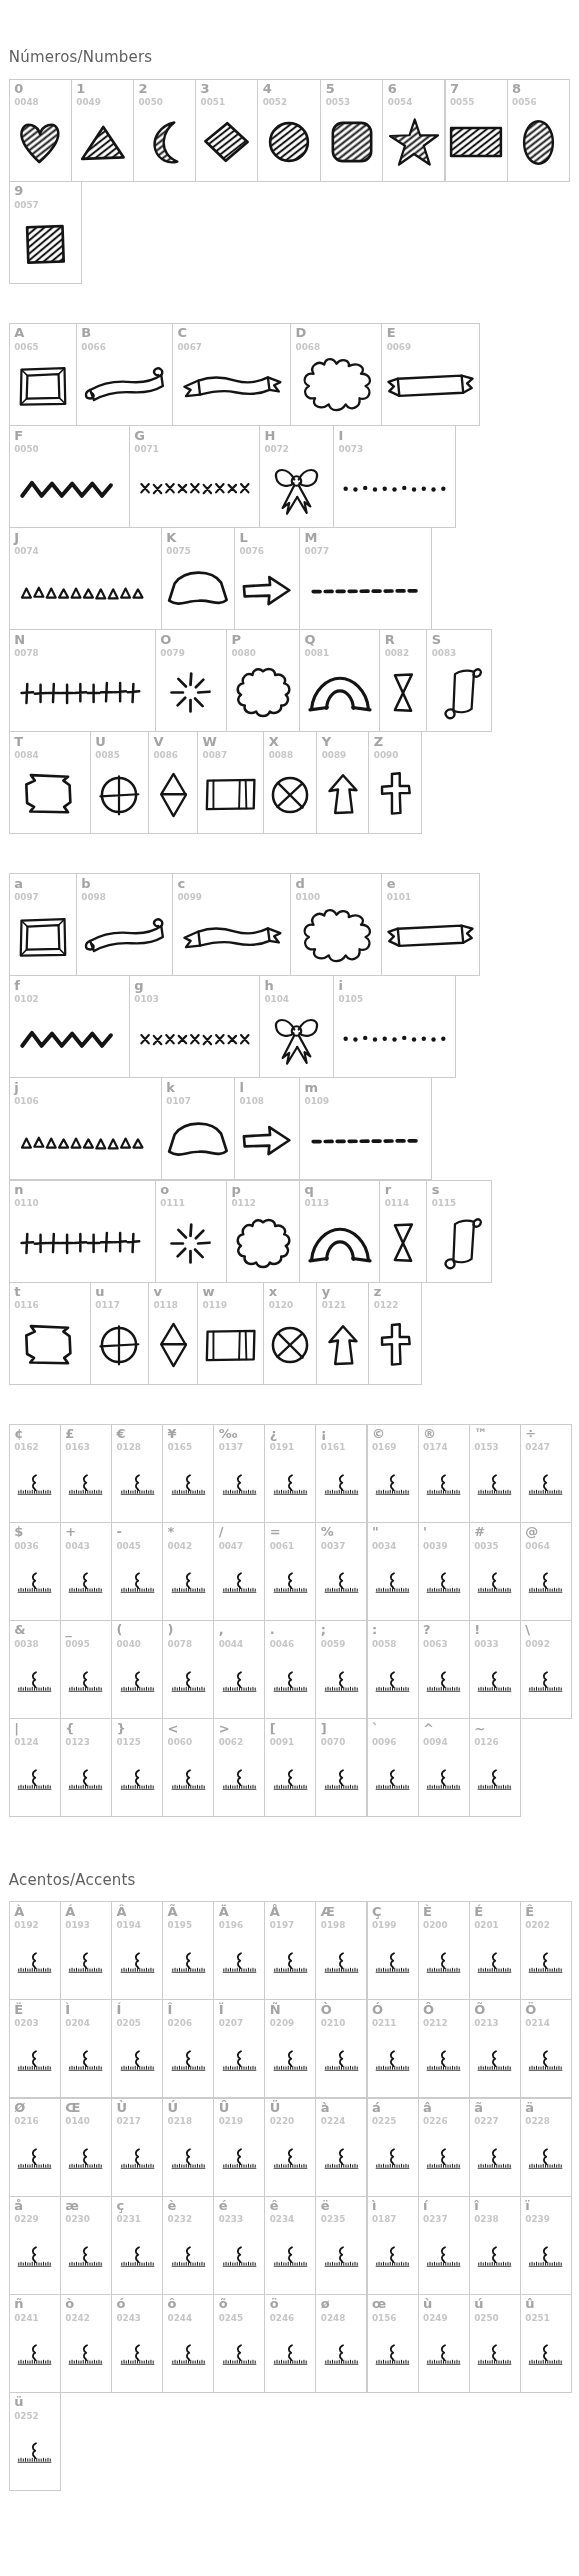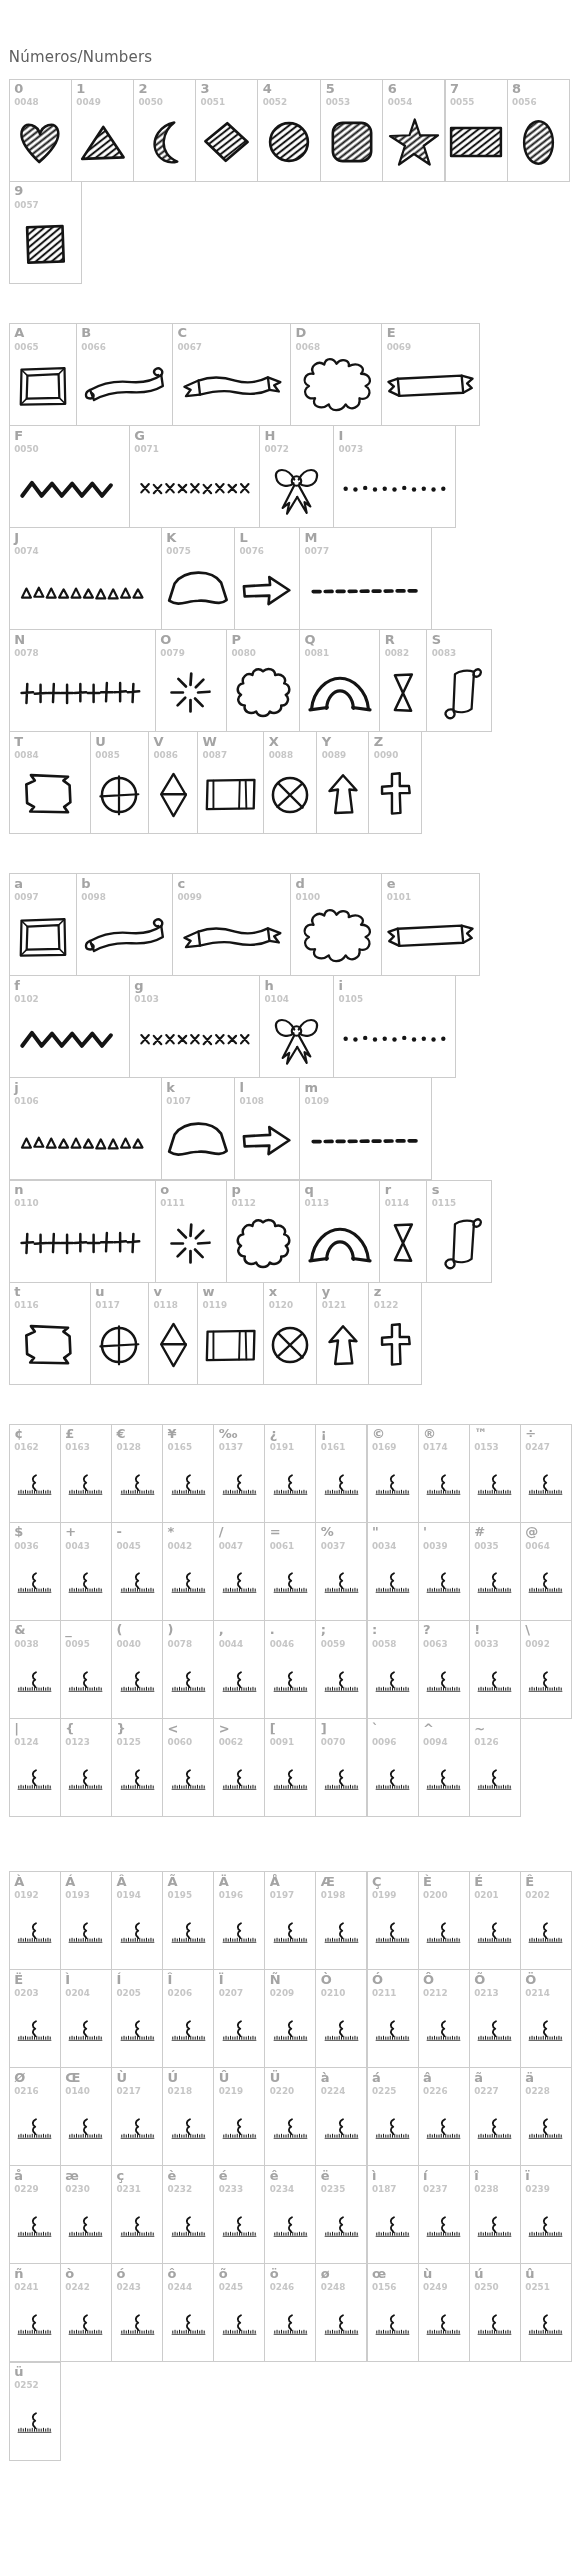--- a/index.html
+++ b/index.html
@@ -1173,20 +1173,21 @@
             <div class="glyph">
               <svg width="39" height="24" viewBox="0 0 44 27">
                 <use href="#g-watermark" width="44" height="27"></use>
               </svg>
             </div>
           </div>
         </div>
       </div>
     </section>
     <section class="sec sec-accents">
+      <h2 class="sec-title">Acentos/Accents</h2>
       <div class="ctable">
         <div class="crow">
           <div class="cell" style="width: 52px; height: 99px;">
             <span class="char">À</span>
             <span class="code">0192</span>
             <div class="glyph">
               <svg width="39" height="24" viewBox="0 0 44 27">
                 <use href="#g-watermark" width="44" height="27"></use>
               </svg>
             </div>

